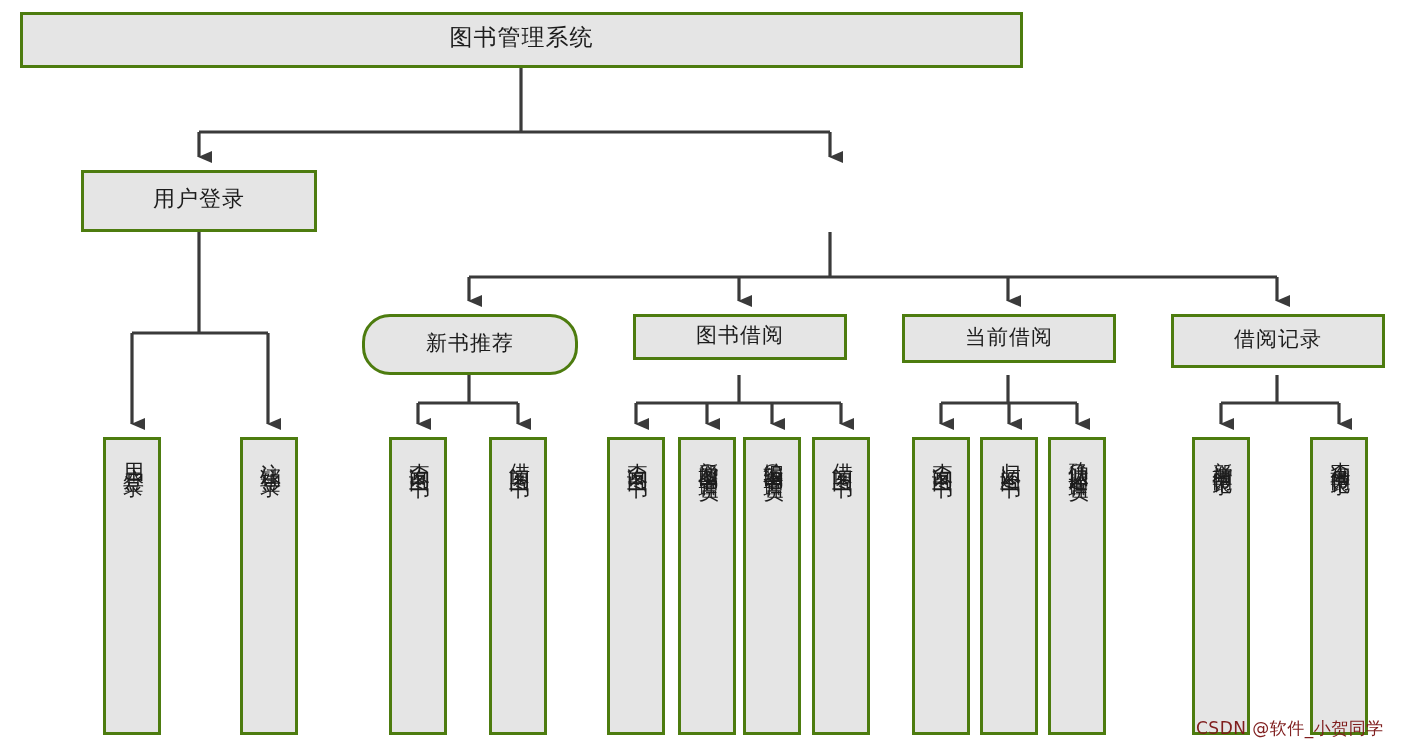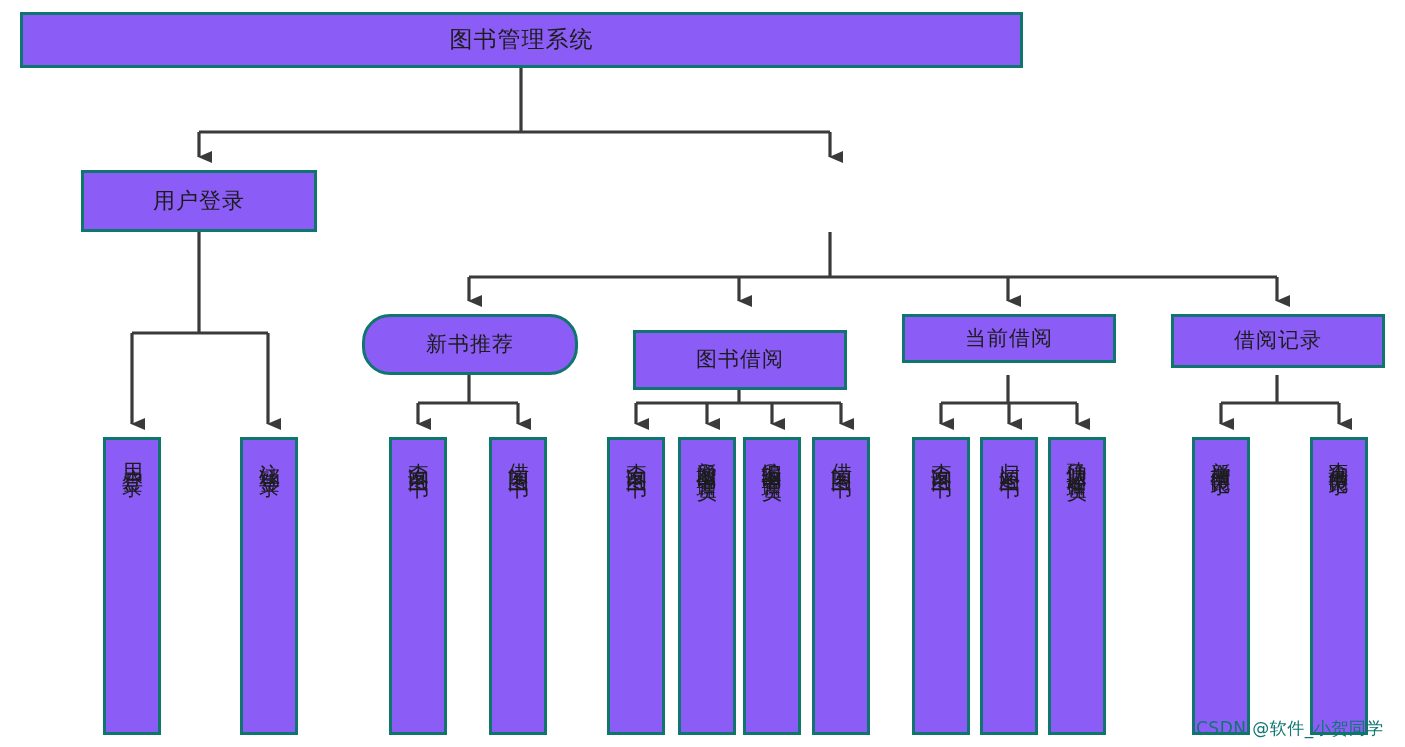--- a/index.html
+++ b/index.html
@@ -21,25 +21,26 @@
     position: absolute;
     left: 0;
     top: 0;
     width: 1405px;
     height: 747px;
     pointer-events: none;
   }
   .node {
     position: absolute;
     box-sizing: border-box;
-    background: #8b5cf6;
-    border: 3px solid #0f766e;
+    background: #e5e5e5;
+    border: 3px solid #4d7c0f;
     display: flex;
     align-items: center;
     justify-content: center;
+    font-family: Liberation Mono, monospace;
   }
   .node .label {
     color: #1c1c1c;
     line-height: 1.12;
     text-align: center;
     white-space: pre;
   }
   
   .lvl0 .label { font-size: 23px; letter-spacing: 1px; }
   
@@ -57,21 +58,21 @@
     text-orientation: upright;
     font-size: 21px;
     letter-spacing: 5px;
     line-height: 1;
     text-align: left;
   }
   .leaf.tall .label { font-size: 20px; letter-spacing: 3px; }
 
   .watermark {
     position: absolute;
-    color: #0f766e;
+    color: #7f1d1d;
     font-size: 17px;
     white-space: nowrap;
     letter-spacing: 0.5px;
   }
 </style>
 </head>
 <body>
 
 <div id="canvas">
 
@@ -132,21 +133,21 @@
     <span class="label">图书管理系统</span>
   </div>
 
   <div class="node lvl1" style="left:81px; top:170px; width:236px; height:62px;">
     <span class="label">用户登录</span>
   </div>
 
   <div class="node lvl2" style="left:362px; top:314px; width:216px; height:61px;border-radius:28px;">
     <span class="label">新书推荐</span>
   </div>
-  <div class="node lvl2" style="left:633px; top:314px; width:214px; height:60px;margin-top:16px;">
+  <div class="node lvl2" style="left:633px; top:314px; width:214px; height:46px;">
     <span class="label">图书借阅</span>
   </div>
   <div class="node lvl2" style="left:902px; top:314px; width:214px; height:49px;">
     <span class="label">当前借阅</span>
   </div>
   <div class="node lvl2" style="left:1171px; top:314px; width:214px; height:54px;">
     <span class="label">借阅记录</span>
   </div>
 
   <div class="node leaf" style="left:103px; top:437px; width:58px; height:298px;">

